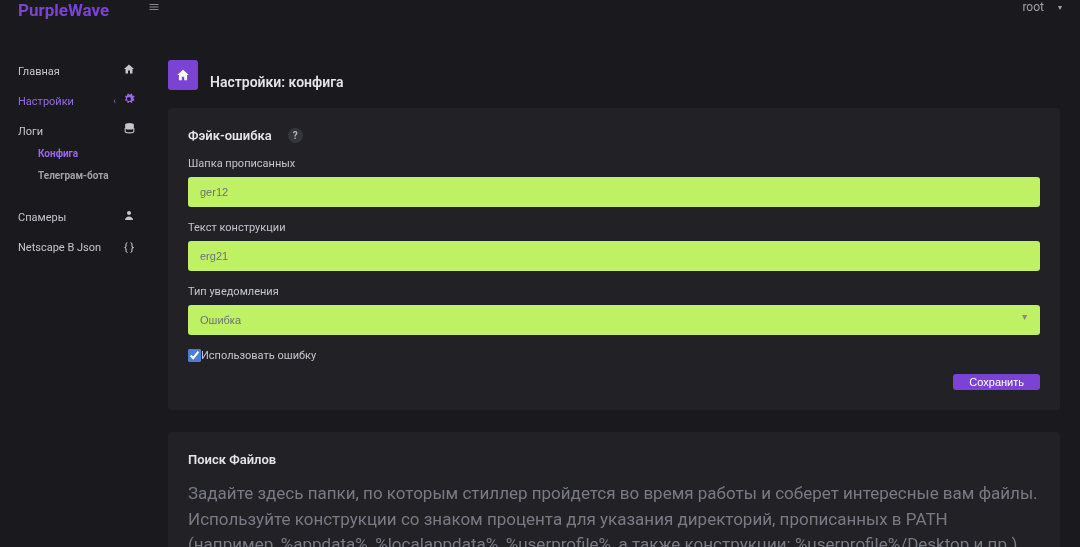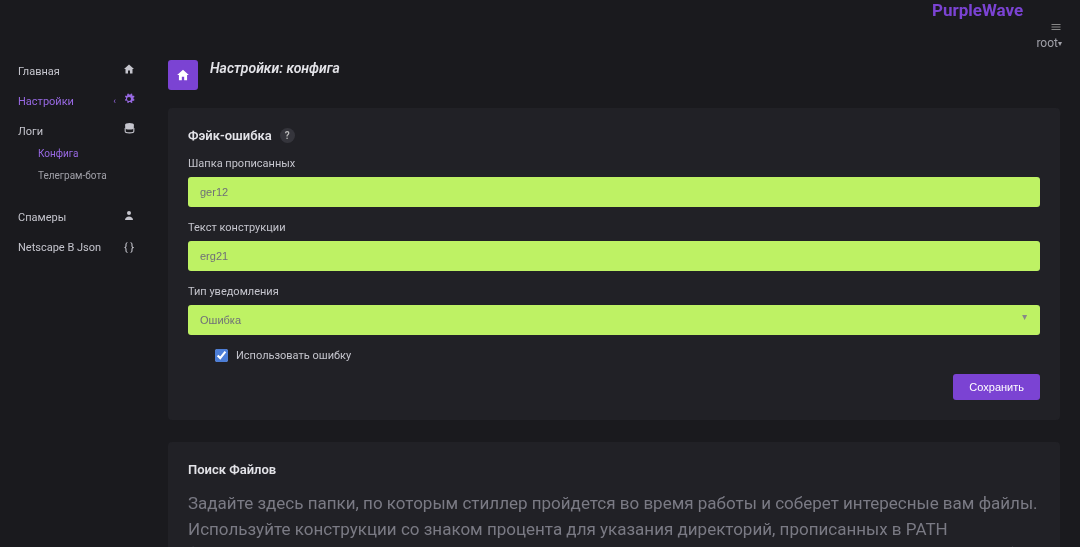--- a/index.html
+++ b/index.html
@@ -1,47 +1,47 @@
 <!DOCTYPE html>
 <html><head>
   <meta charset="utf-8">
   <style>
     * { margin:0; padding:0; box-sizing:border-box; }
     body { font-family:-apple-system,"Segoe UI",Roboto,sans-serif; background:#1a1a1e; color:#a0a0a8; font-size:12px; width:1080px; height:547px; overflow:hidden; }
-    .topbar { height:42px; display:flex; align-items:flex-end; padding:0 18px; background:#1a1a1e;flex-direction:column; }
+    .topbar { height:42px; display:flex; align-items:flex-start; padding:0 18px; background:#1a1a1e; }
     .brand { color:#7b43d3; font-size:17px; font-weight:700; width:130px; }
     .burger { color:#888; font-size:14px; cursor:pointer; }
     .topbar-spacer { flex:1; }
-    .user-menu { color:#a0a0a8; font-size:12px; cursor:pointer; display:flex; align-items:center; gap:0; }
+    .user-menu { color:#a0a0a8; font-size:12px; cursor:pointer; display:flex; align-items:center; gap:14px; }
     .layout { display:flex; height:505px; }
     .sidebar { width:148px; background:#1a1a1e; padding-top:6px; }
     .nav-item { display:flex; align-items:flex-end; height:30px; padding:0 12px 0 18px; color:#c5c5cd; font-size:11px; cursor:pointer; justify-content:space-between; }
     .nav-item.active { color:#9869e3; }
     .nav-item .ico { width:14px; text-align:center; font-size:11px; }
     .nav-sub { padding:4px 0 8px; }
-    .nav-sub-item { height:22px; display:flex; align-items:center; padding-left:38px; font-size:10px; color:#a0a0a8; cursor:pointer; }
+    .nav-sub-item { height:22px; display:flex; align-items:center; padding-left:38px; font-size:10px; color:#a0a0a8; cursor:pointer;font-weight:bold; }
     .nav-sub-item.active { color:#9869e3; }
     .chev-gear { display:flex; align-items:center; gap:6px; }
     .main { flex:1; padding:18px 20px; overflow:auto; }
-    .page-header { display:flex; align-items:flex-start; gap:12px; margin-bottom:18px;font-style:italic; }
+    .page-header { display:flex; align-items:flex-end; gap:12px; margin-bottom:18px; }
     .page-header-icon { width:30px; height:30px; background:#7b43d3; border-radius:3px; display:flex; align-items:center; justify-content:center; color:#fff; font-size:13px; }
     .page-title { color:#e3e3e8; font-size:14px; font-weight:600; }
     .card { background:#212126; border-radius:4px; padding:20px; margin-bottom:22px; }
-    .card-title { color:#e3e3e8; font-size:13px; font-weight:600; display:flex; align-items:center; gap:8px; margin-bottom:14px; }
+    .card-title { color:#e3e3e8; font-size:13px; font-weight:600; display:flex; align-items:center; gap:16px; margin-bottom:14px; }
     .help-badge { width:15px; height:15px; border-radius:50%; background:#35353c; color:#bbb; font-size:10px; display:flex; align-items:center; justify-content:center; cursor:pointer; }
     .form-label { color:#c5c5cd; font-size:11px; margin-bottom:7px; }
     .form-row { margin-bottom:14px; }
     .form-input { width:100%; height:30px; background:#bef264; border:none; border-radius:3px; padding:0 12px; color:#6f6f78; font-size:11px; }
     .form-input::placeholder { color:#555; }
     .select-wrap { position:relative; }
     .select-wrap::after { content:"▸"; position:absolute; right:12px; top:7px; transform:rotate(90deg); font-size:10px; color:#888; pointer-events:none; }
-    .checkbox-row { display:flex; align-items:center; gap:8px; font-size:11px; color:#c5c5cd;margin-left:27px; }
+    .checkbox-row { display:flex; align-items:center; font-size:11px; color:#c5c5cd; }
     .checkbox-row input { accent-color:#4c7dd6; width:13px; height:13px; }
     .card-footer { display:flex; justify-content:flex-end; margin-top:12px; }
-    .btn-primary { background:#7b43d3; color:#fff; border:none; height:26px; padding:0 16px; border-radius:3px; font-size:11px; cursor:pointer; }
+    .btn-primary { background:#7b43d3; color:#fff; border:none; height:16px; padding:0 16px; border-radius:3px; font-size:11px; cursor:pointer; }
     .card-desc { color:#7a7a84; font-size:17px; line-height:1.5; margin-bottom:16px; }
     .btn-add { background:#7b43d3; color:#fff; border:none; height:28px; padding:0 14px; border-radius:3px; font-size:11px; cursor:pointer; margin-bottom:14px; }
     svg { width:12px; height:12px; fill:currentColor; }
     .ico-stack svg { width:13px; height:13px; }
   </style>
 </head>
 <body>
 
 <div class="topbar">
   <div class="brand">PurpleWave</div>

